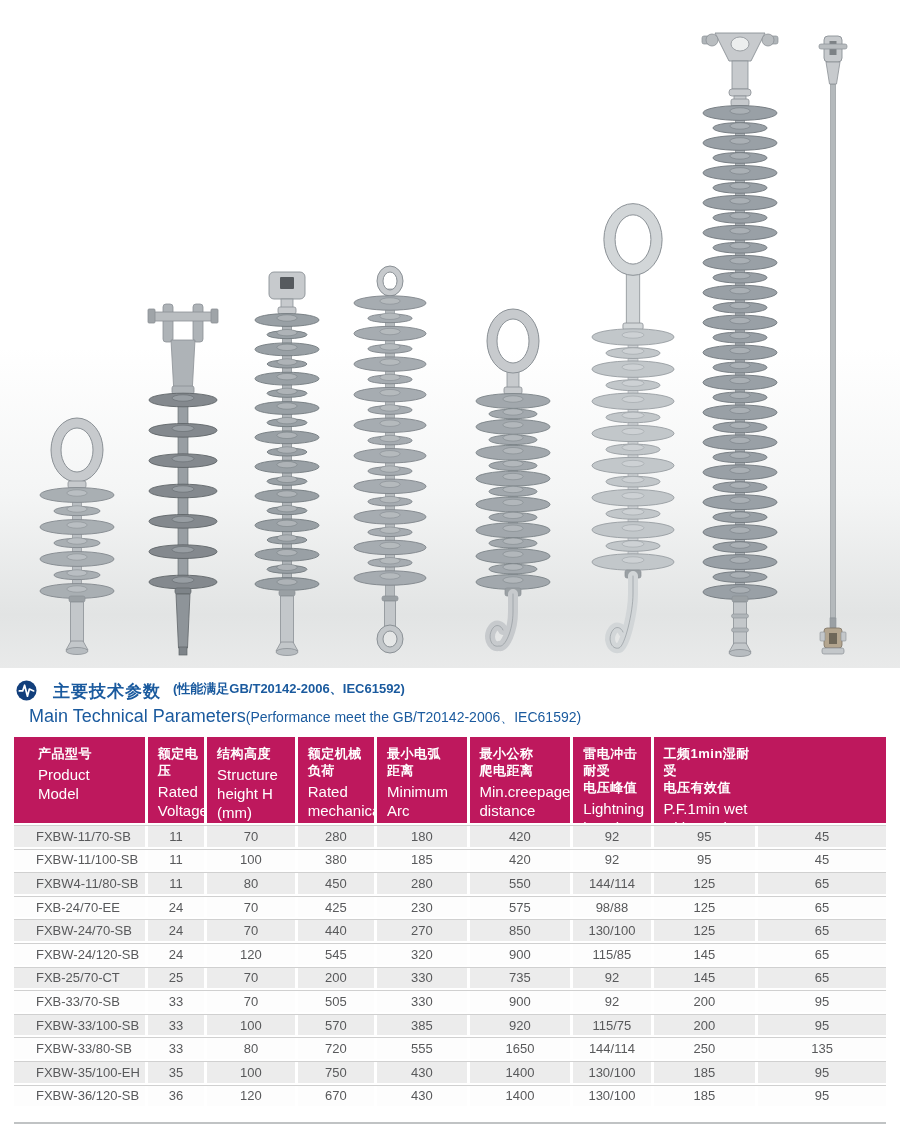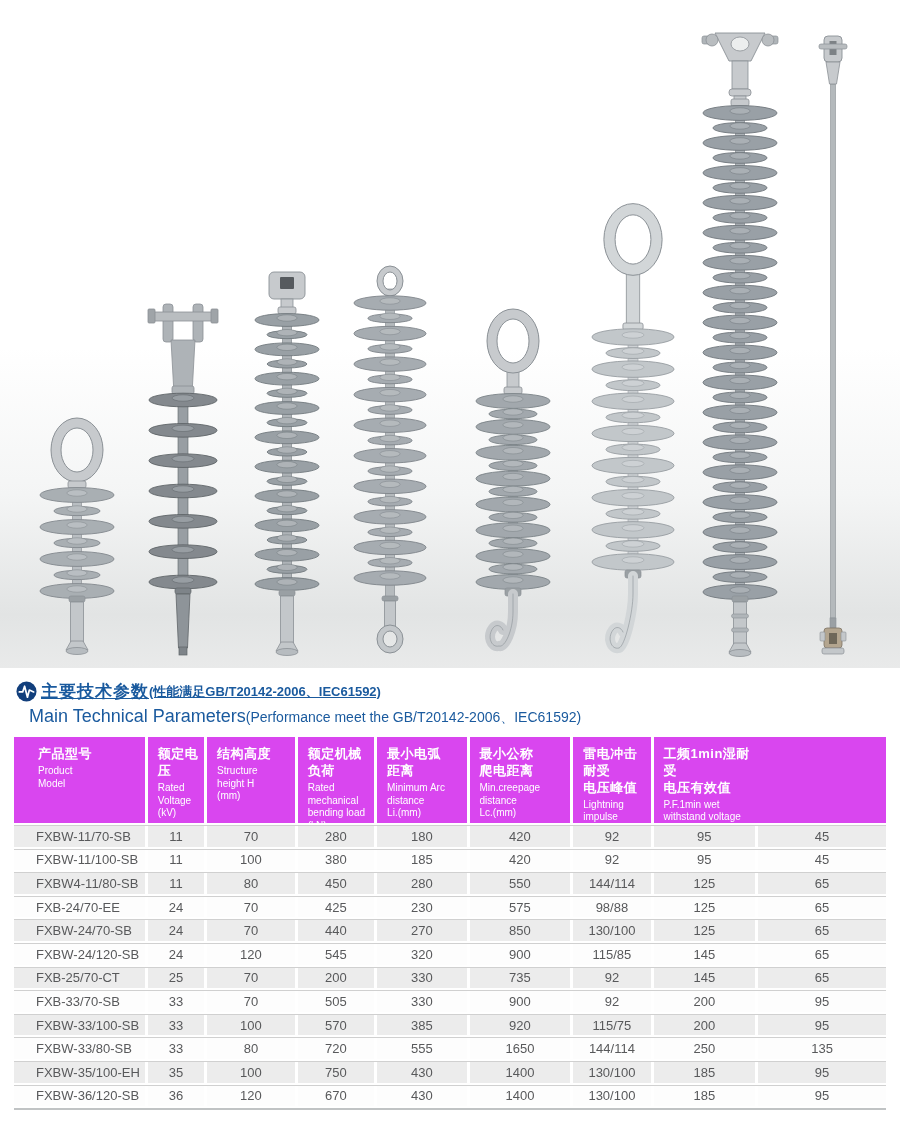--- a/index.html
+++ b/index.html
@@ -9,36 +9,36 @@
     -webkit-font-smoothing:antialiased;position:relative;overflow:hidden;
   }
   
   .gallery{
     position:relative;width:900px;height:668px;
     background:linear-gradient(180deg,#ffffff 0%,#ffffff 52%,#f4f5f5 74%,#e2e4e4 92%,#e9eaea 100%);
   }
   .gallery svg{position:absolute;left:0;top:0;}
   
   .section-head{padding:12px 0 0 16px;color:#1a5a9e;}
-  .head-line1{display:flex;align-items:center;gap:4px;text-decoration:underline;}
+  .head-line1{display:flex;align-items:flex-start;gap:16px;}
   .logo-badge{width:21px;height:21px;flex:0 0 auto;}
   .zh-main{font-size:17px;font-weight:bold;letter-spacing:1px;}
   .zh-sub{font-size:13px;font-weight:bold;}
   .head-line2{margin-left:13px;margin-top:3px;}
   .en-main{font-size:18px;}
   .en-sub{font-size:14px;}
   
   :root{--cols:15% 6.8% 10.4% 9.1% 10.6% 11.9% 9.2% 12% 15%;}
   .spec-table{margin:10px 14px 0 14px;width:872px;}
-  .thead{display:grid;grid-template-columns:var(--cols);background:#d946ef;height:86px;}
+  .thead{display:grid;grid-template-columns:var(--cols);background:#be185d;height:86px;}
   .th{border-left:3px solid #ffffff;padding:9px 4px 4px 10px;color:#fff;overflow:hidden;}
   .th:first-child{border-left:none;padding-left:24px;}
   .th .zh{font-size:13px;font-weight:bold;letter-spacing:0.5px;white-space:pre-line;line-height:1.3;margin-bottom:2px;}
-  .th .en{font-size:10px;line-height:1.28;white-space:pre-line;}
-  .tbody{border-bottom:2px solid #c0c3c4;padding-bottom:2px;}
+  .th .en{font-size:15px;line-height:1.28;white-space:pre-line;}
+  .tbody{border-bottom:2px solid #c0c3c4;padding-bottom:16px;}
   .trow{display:grid;grid-template-columns:var(--cols);height:20.6px;margin-top:2px;border-top:1px solid #d0d0d0;}
   .trow:nth-child(odd){background:#ececec;}
   .trow:nth-child(even){background:#fdfdfd;}
   .td{border-left:3px solid #ffffff;font-size:13px;color:#58595b;
       display:flex;align-items:center;justify-content:center;overflow:hidden;}
   .td:first-child{border-left:none;justify-content:flex-start;padding-left:22px;}
 </style>
 </head>
 <body>
 

